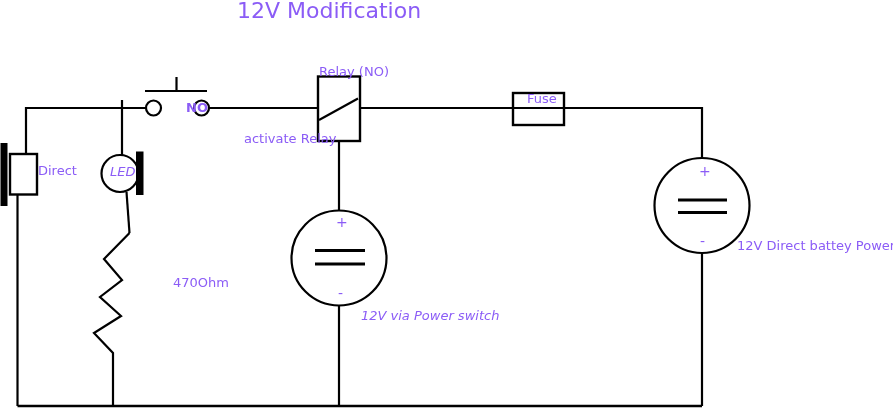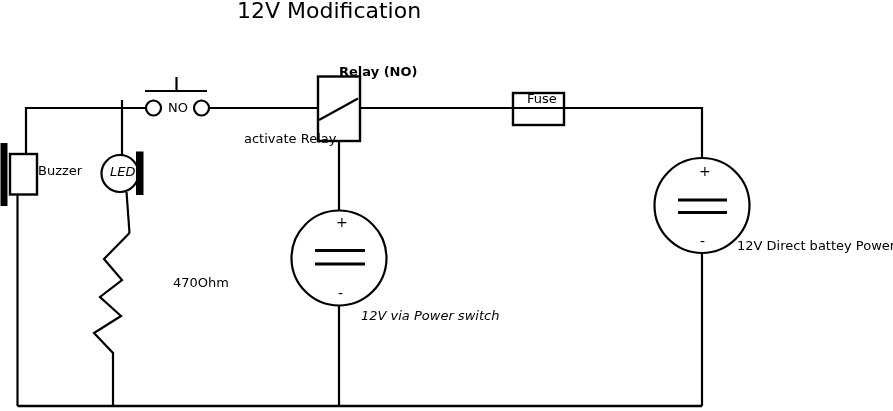--- a/index.html
+++ b/index.html
@@ -11,31 +11,31 @@
     font-family: "DejaVu Sans", "Liberation Sans", sans-serif;
     color: #000000;
     overflow: hidden;
   }
   .stage svg { position: absolute; left: 0; top: 0; }
   .lbl {
     position: absolute;
     line-height: 1;
     font-size: 13px;
     white-space: nowrap;
-    color: #000000;
+    color: #8b5cf6;
   }
   .title {
     left: 237px; top: 0px;
     font-size: 22px;
   }
   .lbl-buzzer   { left: 38px;  top: 164px; }
   .lbl-led      { left: 110px; top: 165px; font-style: italic; }
   .lbl-resistor { left: 129px; top: 276px; margin-left: 44px; }
-  .lbl-no       { left: 168px; top: 101px; }
-  .lbl-relay    { left: 339px; top: 65px; font-weight: bold;  }
+  .lbl-no       { left: 186px; top: 101px; font-weight: bold; }
+  .lbl-relay    { left: 319px; top: 65px;  }
   .lbl-activate { left: 244px; top: 132px; }
   .lbl-fuse     { left: 527px; top: 92px;  }
   .lbl-bat1     { left: 361px; top: 309px; font-style: italic; }
   .lbl-bat2     { left: 737px; top: 239px; }
   .lbl-bat1-plus  { left: 336px; top: 215px; font-size: 14px; }
   .lbl-bat1-minus { left: 338px; top: 286px; font-size: 14px; }
   .lbl-bat2-plus  { left: 699px; top: 164px; font-size: 14px; }
   .lbl-bat2-minus { left: 700px; top: 234px; font-size: 14px; }
 </style>
 </head>
@@ -99,21 +99,21 @@
     </g>
 
     <g>
       <circle cx="702" cy="205.5" r="47.5" fill="#ffffff"></circle>
       <line x1="678" y1="200" x2="727" y2="200" stroke-width="3"></line>
       <line x1="678" y1="212.5" x2="727" y2="212.5" stroke-width="3"></line>
     </g>
   </svg>
 
   <span class="lbl title">12V Modification</span>
-  <span class="lbl lbl-buzzer">Buzzer</span>
+  <span class="lbl lbl-buzzer">Direct</span>
   <span class="lbl lbl-led">LED</span>
   <span class="lbl lbl-resistor">470Ohm</span>
   <span class="lbl lbl-no">NO</span>
   <span class="lbl lbl-relay">Relay (NO)</span>
   <span class="lbl lbl-activate">activate Relay</span>
   <span class="lbl lbl-fuse">Fuse</span>
   <span class="lbl lbl-bat1">12V via Power switch</span>
   <span class="lbl lbl-bat2">12V Direct battey Power</span>
   <span class="lbl lbl-bat1-plus">+</span>
   <span class="lbl lbl-bat1-minus">-</span>

